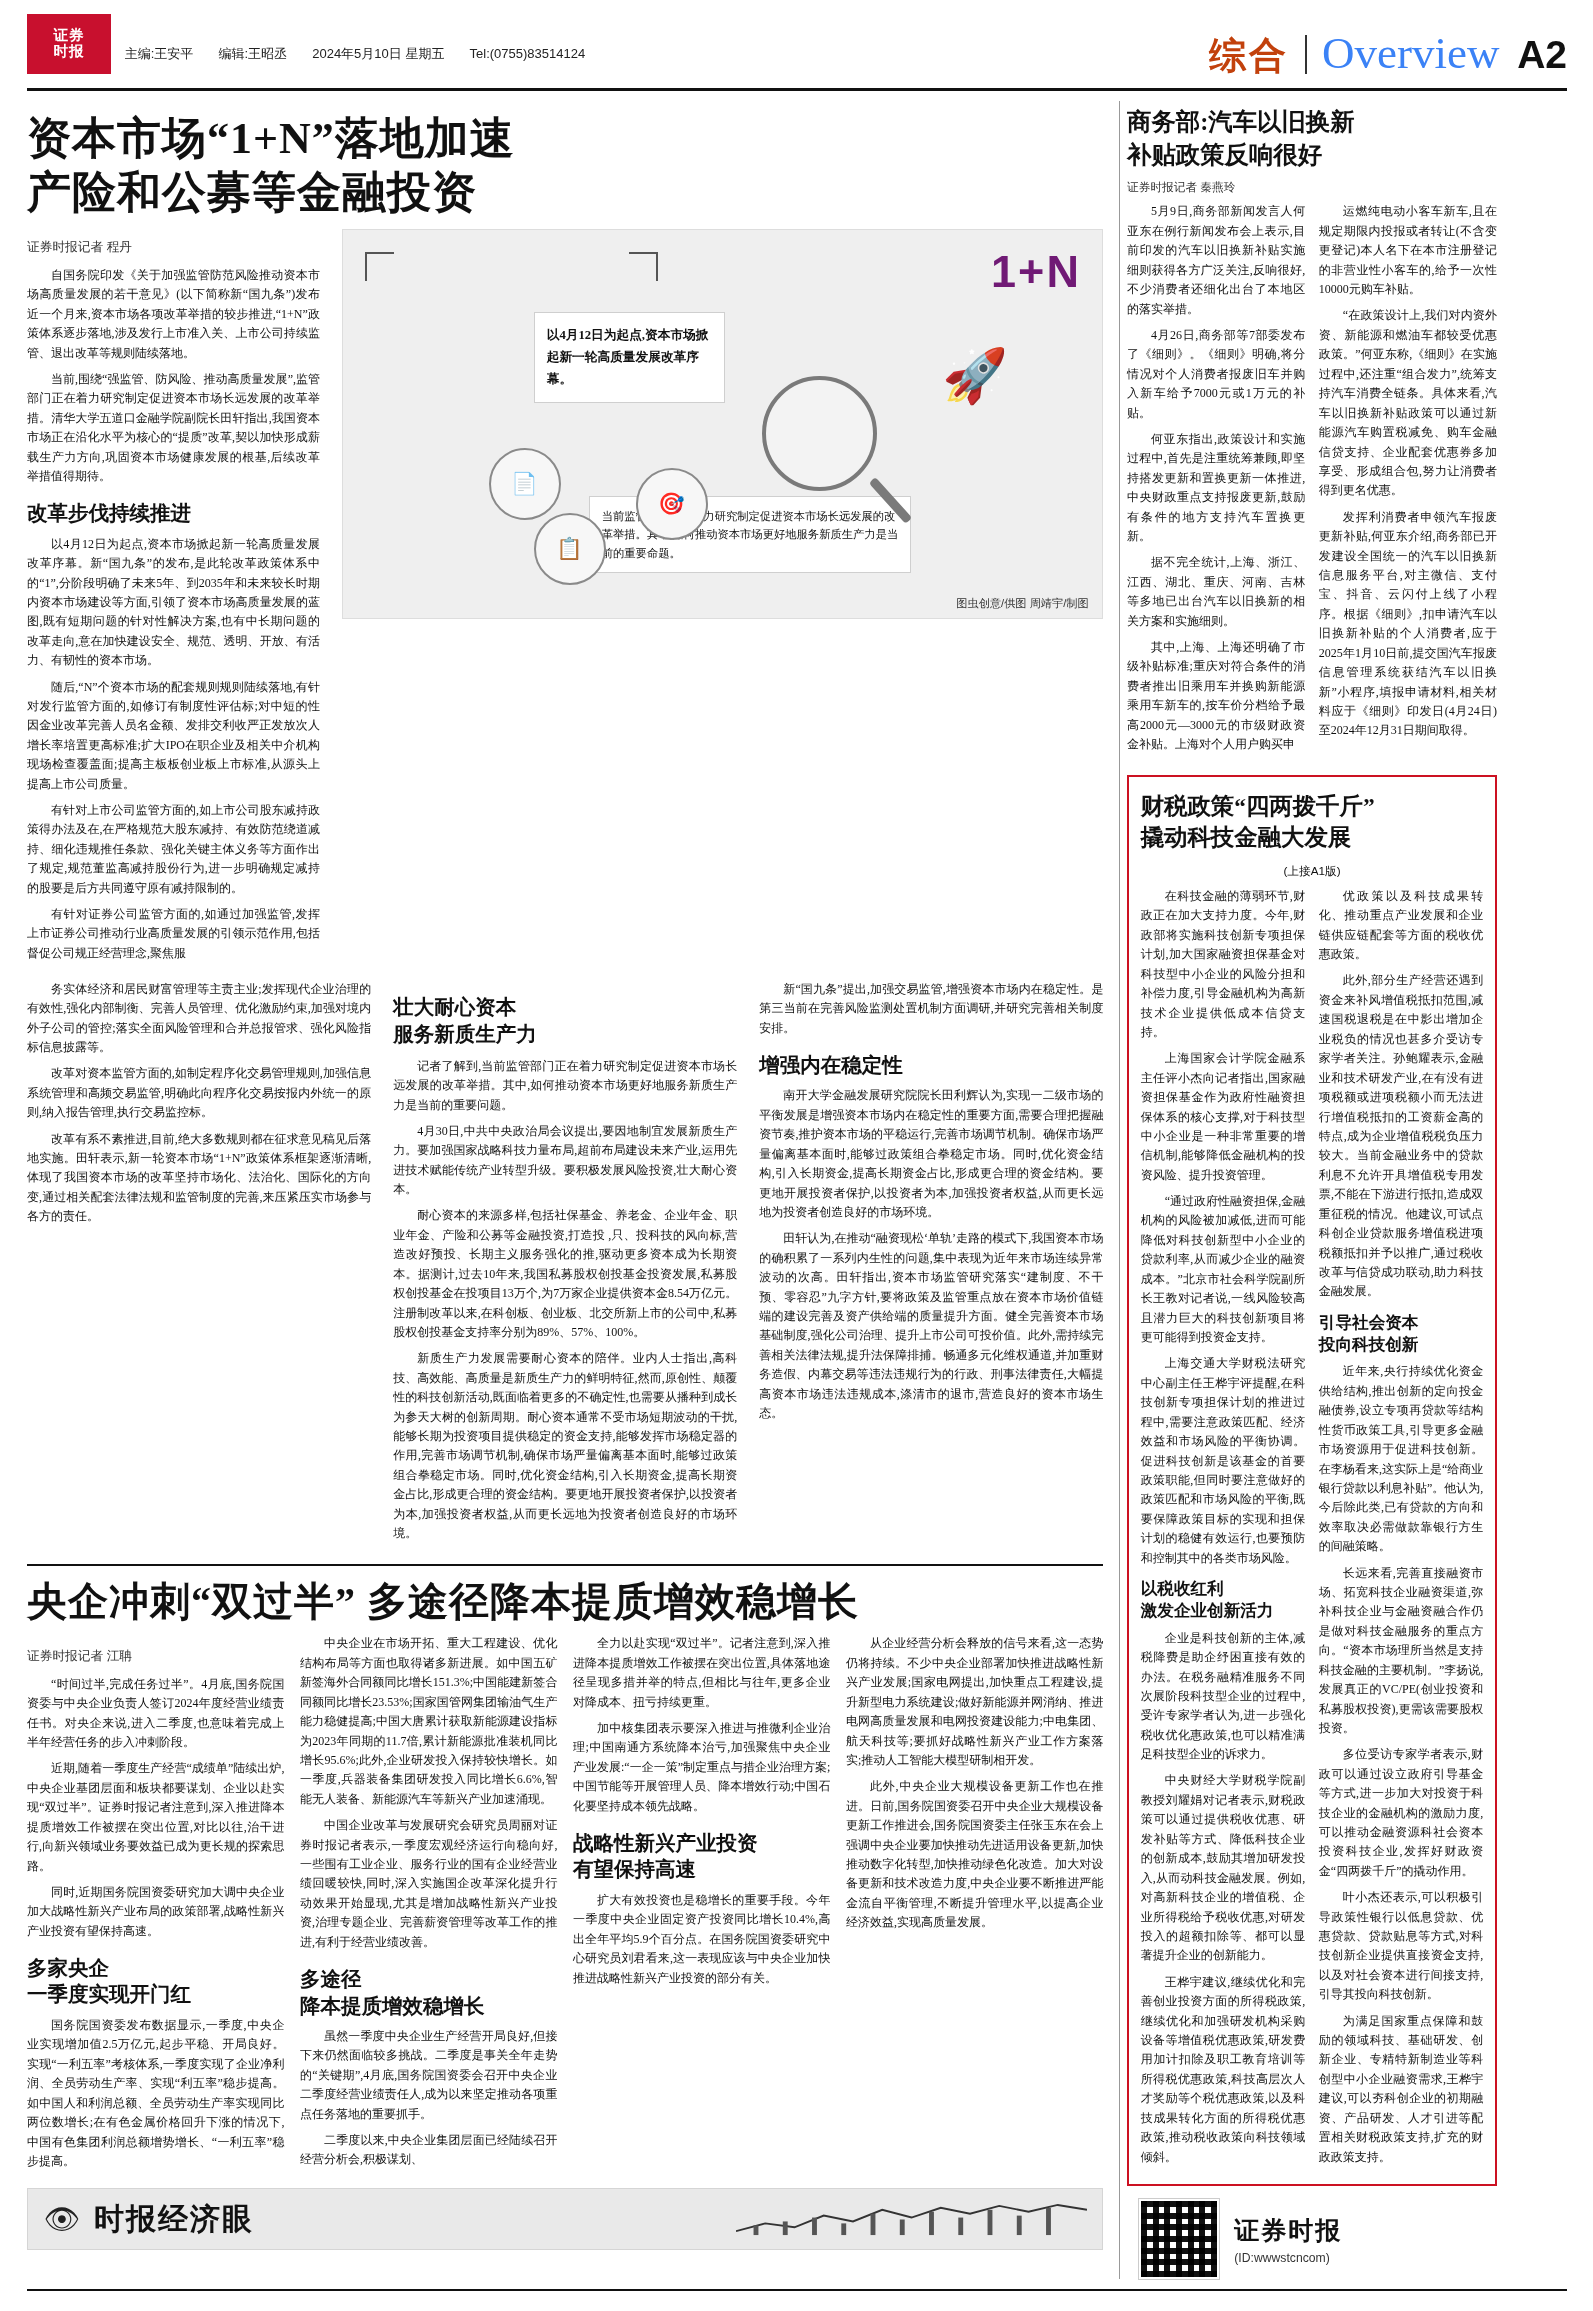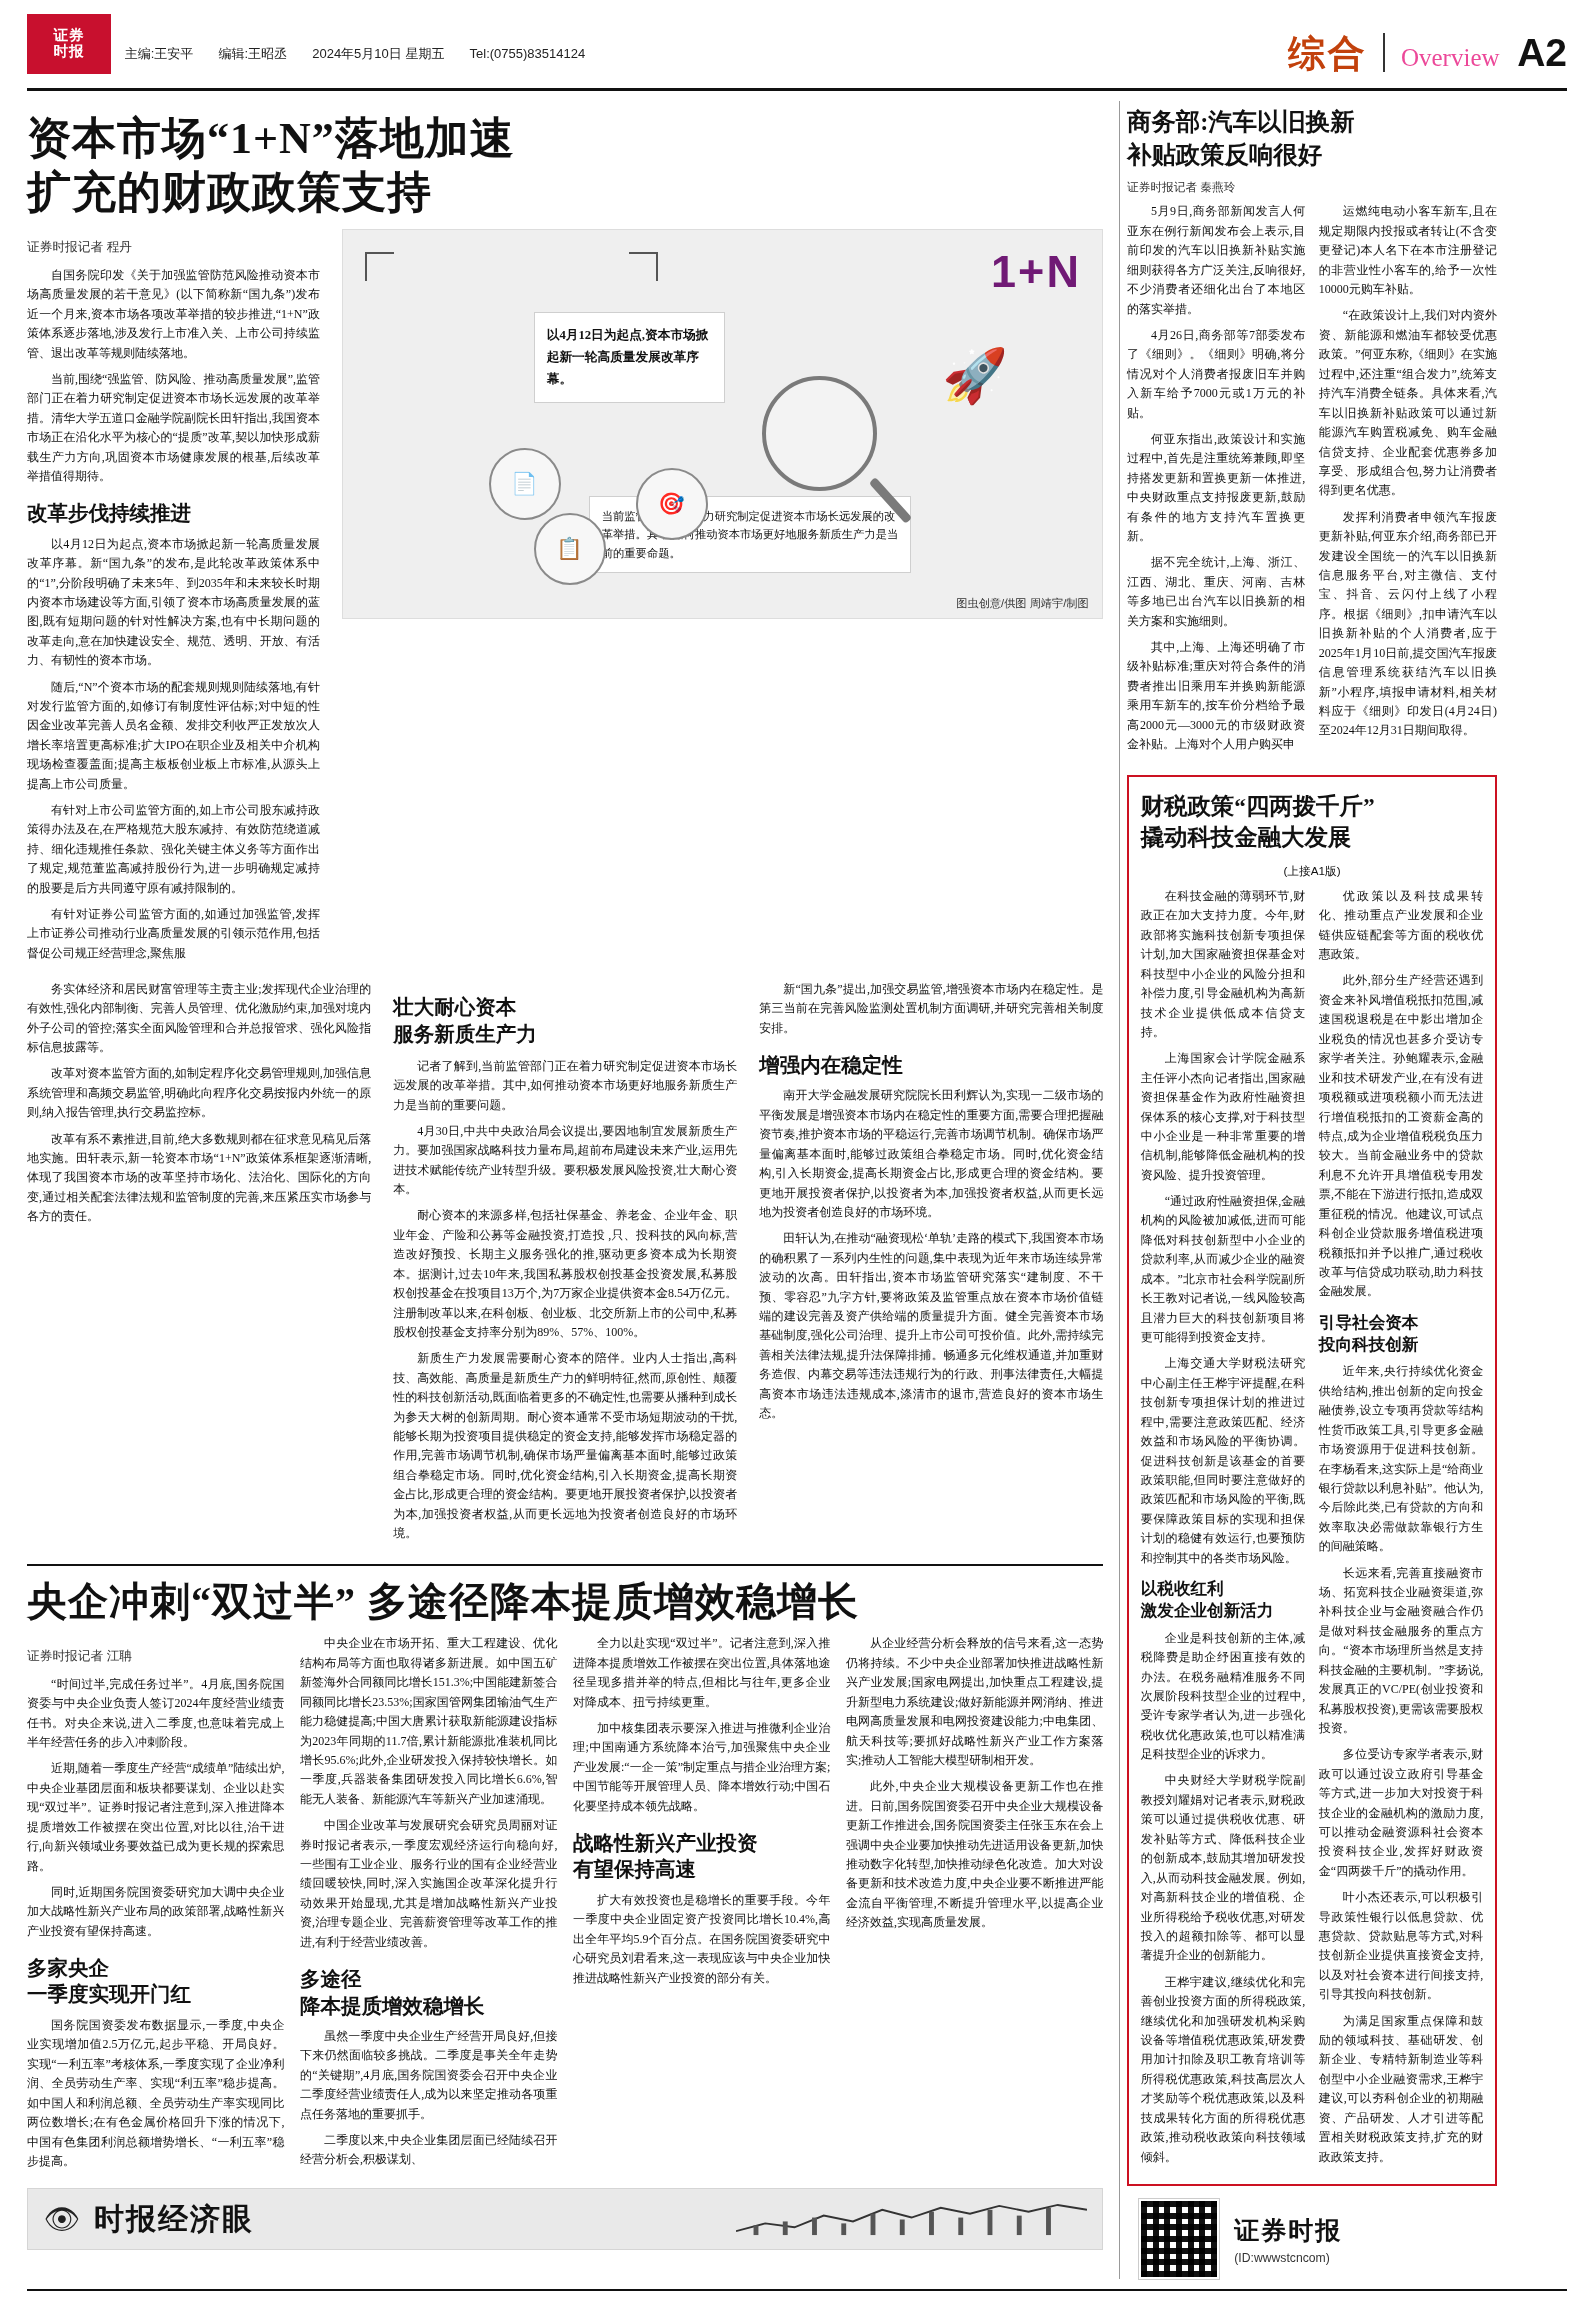--- a/index.html
+++ b/index.html
@@ -27,21 +27,21 @@
   .masthead-info {
     font-size:13px; color:#222; margin-top:31px; white-space:nowrap;
     font-family:"Liberation Sans", sans-serif;
   }
   .masthead-info .seg { margin-right:21.5px; }
   .masthead-right {
     margin-left:auto; display:flex; align-items:baseline; margin-top:13.7px;
   }
   .mh-cn { font-size:37px; font-weight:bold; letter-spacing:2.9px; color:#c2410c; font-family:"Liberation Serif", serif; }
   .mh-div { width:2px; height:39px; background:#333; margin:0 15.6px; position:relative; top:5.9px; }
-  .mh-en { font-size:25px; color:#ec4899; font-family:"Liberation Serif", serif; }
+  .mh-en { font-size:45px; color:#3b82f6; font-family:"Liberation Serif", serif; }
   .mh-page { font-size:39px; font-weight:bold; margin-left:17.6px; color:#111; font-family:"Liberation Sans", sans-serif; }
   .rule-thick { height:2.9px; background:#111; margin-top:3.9px; }
 
   
   .body-grid { display:flex; margin-top:9.8px; }
   .col-left { width:1092px; padding-right:15.6px; }
   .col-right { width:378px; padding-left:7px; border-left:1px solid #999; }
 
   
   h1.headline {
@@ -173,21 +173,21 @@
     </div>
   </div>
   <div class="rule-thick"></div>
 
   <div class="body-grid">
 
     <div class="col-left">
 
       <h1 class="headline">
         <span>资本市场“1+N”落地加速</span><br>
-        <span>扩充的财政政策支持</span>
+        <span>产险和公募等金融投资</span>
       </h1>
 
       <div class="cols3">
         <div class="colx" style="max-width:293px">
           <div class="byline">证券时报记者 程丹</div>
           <p class="t">自国务院印发《关于加强监管防范风险推动资本市场高质量发展的若干意见》(以下简称新“国九条”)发布近一个月来,资本市场各项改革举措的较步推进,“1+N”政策体系逐步落地,涉及发行上市准入关、上市公司持续监管、退出改革等规则陆续落地。</p>
           <p class="t">当前,围绕“强监管、防风险、推动高质量发展”,监管部门正在着力研究制定促进资本市场长远发展的改革举措。清华大学五道口金融学院副院长田轩指出,我国资本市场正在沿化水平为核心的“提质”改革,契以加快形成薪载生产力方向,巩固资本市场健康发展的根基,后续改革举措值得期待。</p>
           <h2 class="sub">改革步伐持续推进</h2>
           <p class="t">以4月12日为起点,资本市场掀起新一轮高质量发展改革序幕。新“国九条”的发布,是此轮改革政策体系中的“1”,分阶段明确了未来5年、到2035年和未来较长时期内资本市场建设等方面,引领了资本市场高质量发展的蓝图,既有短期问题的针对性解决方案,也有中长期问题的改革走向,意在加快建设安全、规范、透明、开放、有活力、有韧性的资本市场。</p>
           <p class="t">随后,“N”个资本市场的配套规则规则陆续落地,有针对发行监管方面的,如修订有制度性评估标;对中短的性因金业改革完善人员名金额、发排交利收严正发放次人增长率培置更高标准;扩大IPO在职企业及相关中介机构现场检查覆盖面;提高主板板创业板上市标准,从源头上提高上市公司质量。</p>

